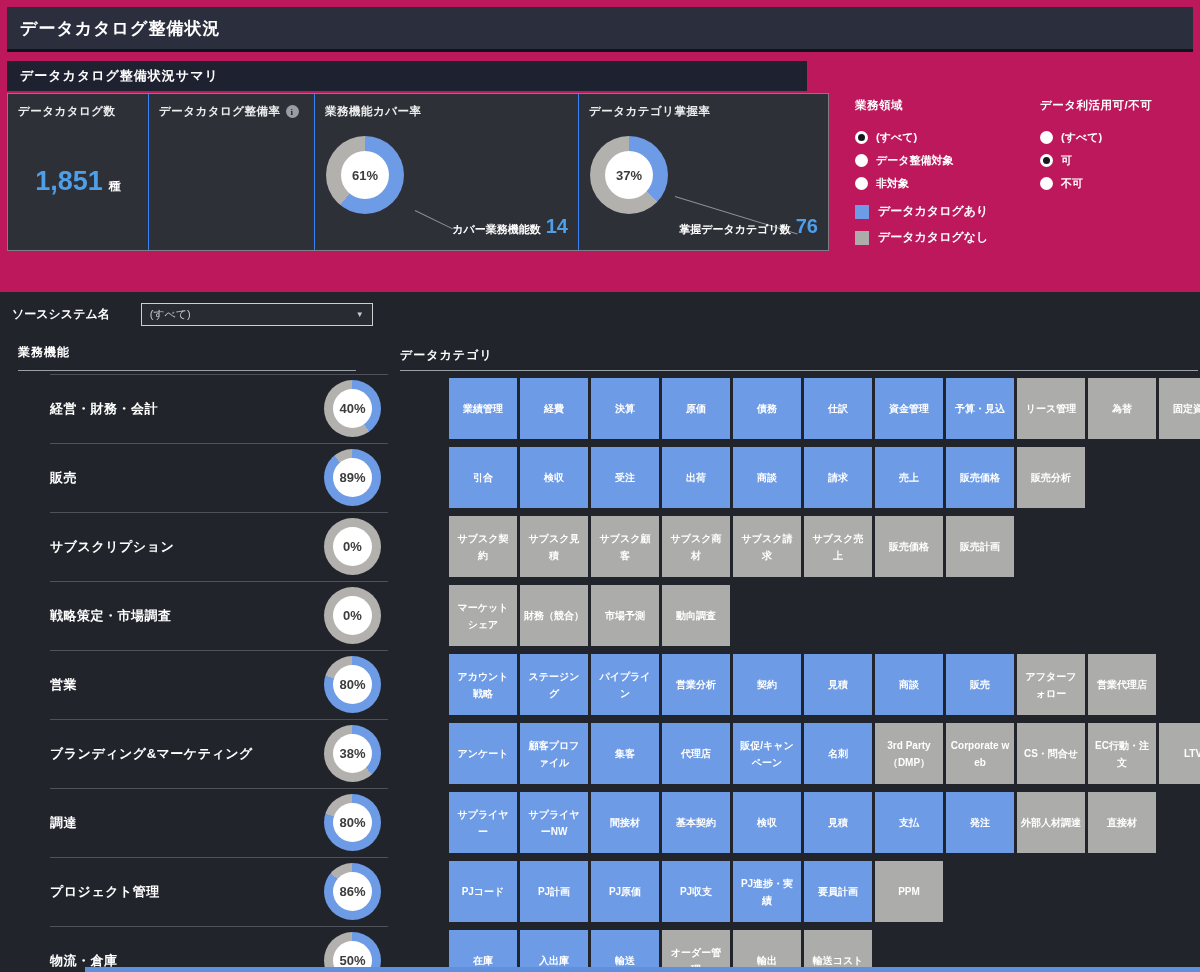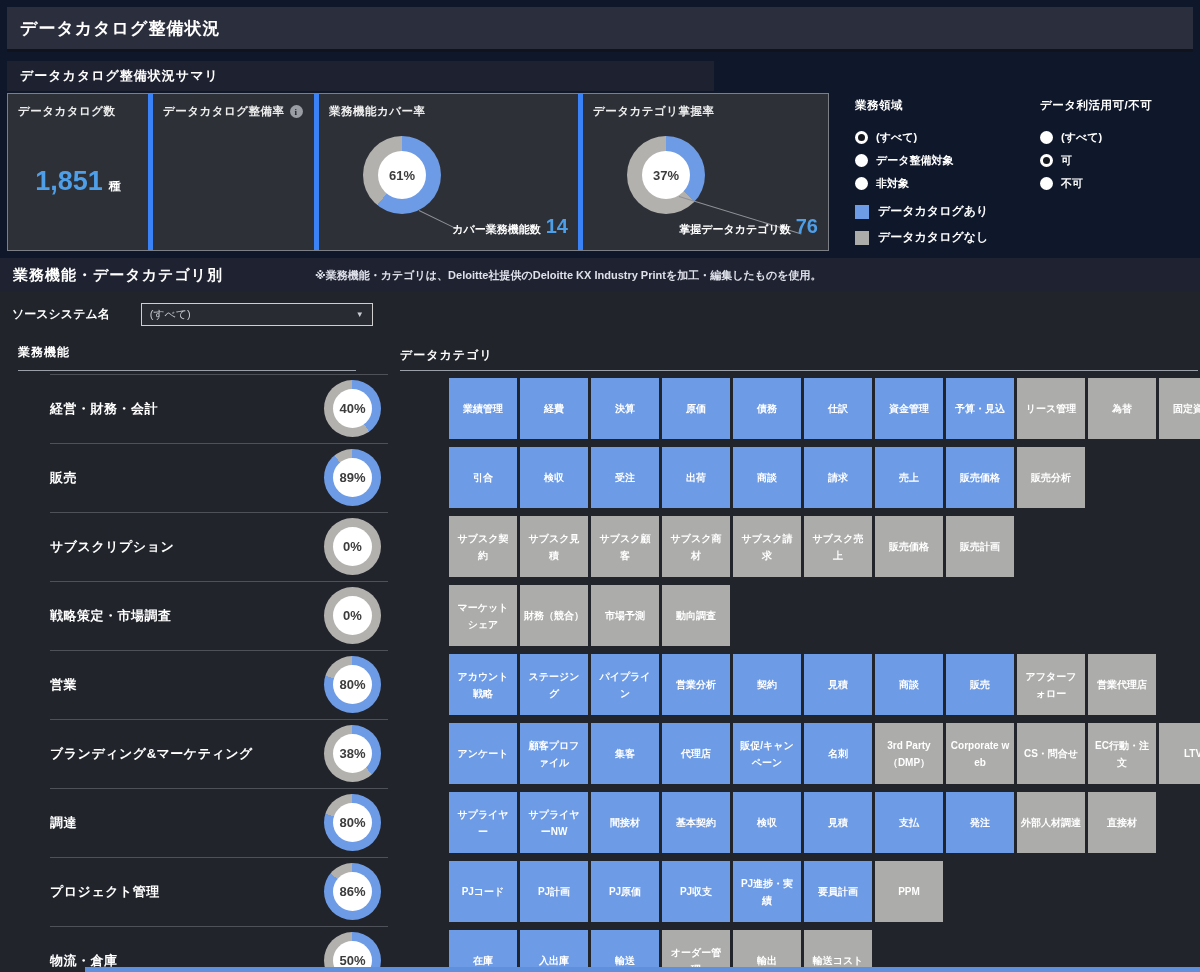--- a/index.html
+++ b/index.html
@@ -1,40 +1,40 @@
 <!DOCTYPE html>
 <html><head>
 <meta charset="utf-8">
 <style>
   html,body{margin:0;padding:0;background:#000;}
-  .page{position:relative;width:1200px;height:972px;background:#0f172a;overflow:hidden;
+  .page{position:relative;width:1200px;height:972px;background:#be185d;overflow:hidden;
         font-family:"Liberation Sans","DejaVu Sans",sans-serif;}
 
   
   .title-bar{position:absolute;left:7px;top:7px;width:1186px;height:45px;background:#2b2e3d;
              border-bottom:3px solid #10121c;display:flex;align-items:center;padding-left:13px;box-sizing:border-box;}
   .title-bar h1{margin:0;font-size:17px;color:#fff;letter-spacing:1px;}
 
   
-  .summary-header{position:absolute;left:7px;top:61px;width:707px;height:30px;background:#1e2130;
+  .summary-header{position:absolute;left:7px;top:61px;width:800px;height:30px;background:#1e2130;
                   display:flex;align-items:center;padding-left:13px;box-sizing:border-box;
                   font-size:13px;font-weight:bold;color:#fff;letter-spacing:1px;}
   .kpi-panel{position:absolute;left:7px;top:93px;width:822px;height:158px;background:#2d3037;
              border:1px solid #7c7f86;box-sizing:border-box;display:flex;}
   .kpi-card{position:relative;height:100%;box-sizing:border-box;}
-  .kpi-card+.kpi-card{border-left:5px solid #3b82f6;}
+  .kpi-card+.kpi-card{border-left:1px solid #3b82f6;}
   .kc1{width:140px;} .kc2{width:166px;} .kc3{width:264px;} .kc4{width:250px;}
   .kpi-label{position:absolute;top:10px;left:10px;font-size:11.5px;font-weight:bold;color:#ededed;
              display:flex;align-items:center;gap:5px;letter-spacing:.5px;}
   .info-icon{width:13px;height:13px;border-radius:50%;background:#9a9da3;color:#22252b;font-size:9px;
              display:inline-flex;align-items:center;justify-content:center;font-weight:bold;font-family:"Liberation Serif",serif;}
   .kpi-value{position:absolute;top:72px;left:0;right:0;text-align:center;white-space:nowrap;}
   .kpi-value .num{font-size:27px;font-weight:bold;color:#4f9ee8;}
   .kpi-value .unit{font-size:12px;font-weight:bold;color:#fff;margin-left:6px;}
-  .kpi-donut{position:absolute;left:44px;top:42px;width:78px;height:78px;border-radius:50%;
+  .kpi-donut{position:absolute;left:11px;top:42px;width:78px;height:78px;border-radius:50%;
              background:conic-gradient(#6d9be5 calc(var(--p)*1%), #b3b1ae 0);
              display:flex;align-items:center;justify-content:center;}
   .kpi-donut::before{content:"";position:absolute;inset:15px;background:#fff;border-radius:50%;}
   .kpi-donut span{position:relative;font-size:13px;font-weight:bold;color:#3c3c3c;}
   .kpi-caption{position:absolute;right:10px;bottom:12px;font-size:11px;font-weight:bold;color:#fff;white-space:nowrap;}
   .kpi-caption .cnum{font-size:20px;font-weight:bold;color:#4f9ee8;margin-left:5px;}
   .leader{position:absolute;height:1px;background:#8f9196;transform-origin:left center;}
   .leader.l3{left:100px;top:116px;width:42px;transform:rotate(26deg);}
   .leader.l4{left:96px;top:102px;width:128px;transform:rotate(17deg);}
 
@@ -171,24 +171,20 @@
       <div class="legend-row">
         <span class="swatch" style="background: rgb(109, 155, 229);"></span>
         <span class="llabel">データカタログあり</span>
       </div>
       <div class="legend-row">
         <span class="swatch" style="background: rgb(172, 172, 170);"></span>
         <span class="llabel">データカタログなし</span>
       </div>
     </div>
 
-  <div class="section2-bar">
-    <span class="section2-title">業務機能・データカテゴリ別</span>
-    <span class="section2-note">※業務機能・カテゴリは、Deloitte社提供のDeloitte KX Industry Printを加工・編集したものを使用。</span>
-  </div>
 
   <div class="matrix-area">
     <div class="source-row">
       <span class="source-label">ソースシステム名</span>
       <div class="dropdown">
         <span class="dval">(すべて)</span>
         <span class="darrow">▼</span>
       </div>
     </div>
     <div class="col-header ch-left">業務機能</div>

